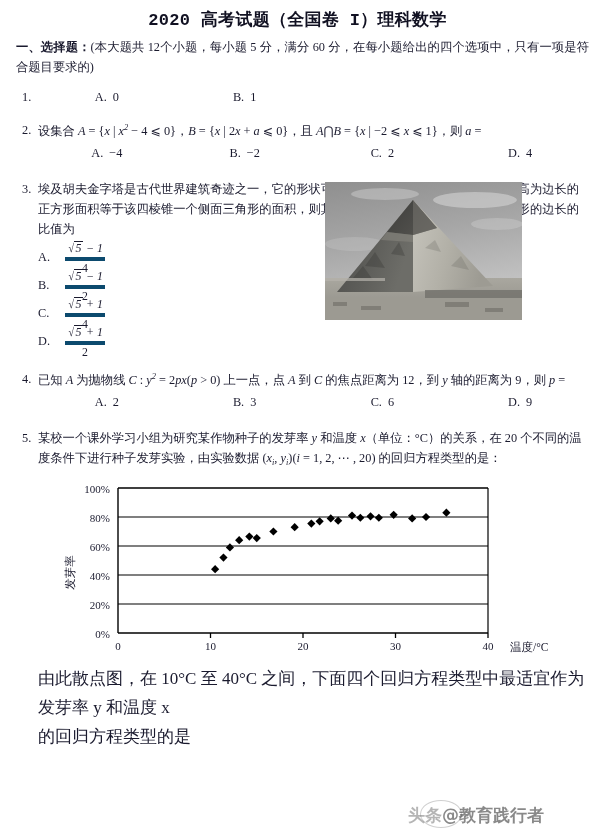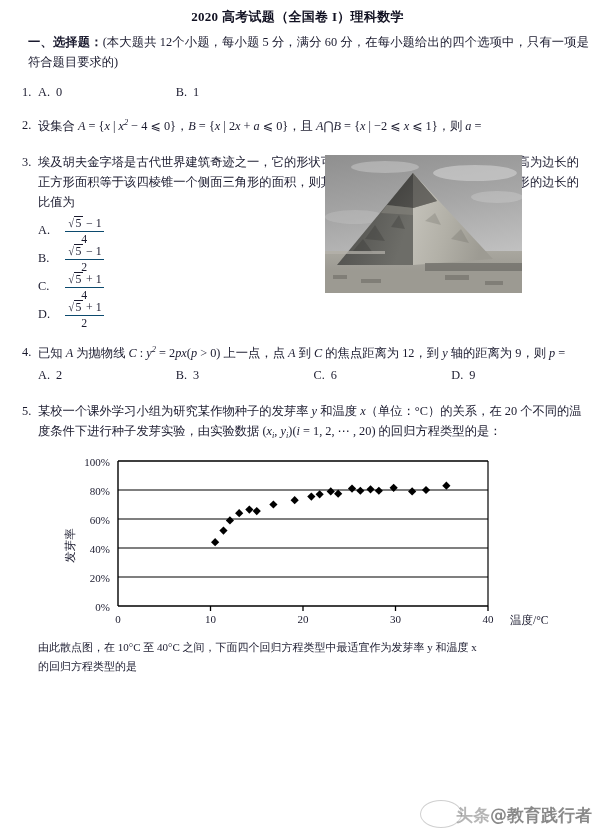--- a/index.html
+++ b/index.html
@@ -16,29 +16,29 @@
     color: #1a1a2e;
   }
   .page {
     position: relative;
     width: 611px;
     height: 835px;
     padding: 0;
   }
   .title {
     text-align: center;
-    font-size: 13px;
+    font-size: 17px;
     font-weight: bold;
     letter-spacing: 0.3px;
     margin: 8px 16px 2px 0;
     color: #111122;
-    font-family: Liberation Serif, serif;
+    font-family: Liberation Mono, monospace;
   }
   .section-head {
-    margin: 6px 22px 0 28px;
+    margin: 6px 22px 0 16px;
     font-size: 12.3px;
     line-height: 1.65;
     text-align: justify;
   }
   .section-head b { font-weight: bold; }
 
   .q {
     margin: 10px 22px 0 22px;
     font-size: 12.3px;
     line-height: 1.62;
@@ -53,20 +53,21 @@
     position: absolute;
     left: 0;
     top: 0;
     width: 16px;
   }
   .opts {
     display: flex;
     padding-left: 16px;
     margin-top: 2px;
     font-size: 12.3px;
+    text-align: center;
   }
   .opts > div {
     width: 25%;
     white-space: nowrap;
   }
   .opt-label { margin-right: 6px; }
 
   
   .mi { font-style: italic; font-family: "Liberation Serif", "DejaVu Serif", serif; }
   .mn { font-style: normal; }
@@ -87,21 +88,21 @@
   .radsign { display: inline-block; transform: scaleX(0.85); }
 
   .frac {
     display: inline-block;
     vertical-align: middle;
     text-align: center;
     line-height: 1.12;
     font-size: 0.96em;
     margin: 0 1px;
   }
-  .frac .num { display: block; border-bottom: 1px solid #0c4a6e; padding: 0 2px 1px 2px; }
+  .frac .num { display: block; border-bottom: 4px solid #0c4a6e; padding: 0 2px 1px 2px; font-style: italic; }
   .frac .den { display: block; padding: 1px 2px 0 2px; }
 
   
   .q3-wrap { position: relative; }
   .q3-opts {
     padding-left: 16px;
     margin-top: 4px;
   }
   .q3-opts .row {
     display: flex;
@@ -126,28 +127,28 @@
   .chart-wrap {
     position: relative;
     margin: 8px 0 0 0;
     width: 611px;
     height: 175px;
   }
   .chart-svg { display: block; }
 
   .closing {
     margin: 12px 22px 0 22px;
-    font-size: 11px;
+    font-size: 17px;
     line-height: 1.7;
   }
   .closing .q-body { padding-left: 16px; }
 
   .watermark {
     position: absolute;
-    left: 456px;
+    left: 408px;
     top: 796px;
     font-size: 17px;
     font-weight: bold;
     color: rgba(40,40,40,0.55);
     font-family: "DejaVu Sans", sans-serif;
     letter-spacing: 0px;
     white-space: nowrap;
     pointer-events: none;
   }
   .watermark .wm-dim { color: rgba(90,90,90,0.45); }
@@ -179,20 +180,26 @@
       <div><span class="opt-label">A.</span><span class="mn">0</span></div>
       <div><span class="opt-label">B.</span><span class="mn">1</span></div>
     </div>
   </div>
 
   <div class="q" style="margin-top:14px;">
     <span class="q-num">2.</span>
     <span class="q-body">
       <span>设集合 </span><span class="mi">A</span> = {<span class="mi">x</span> | <span class="mi">x</span><sup class="exp">2</sup> − 4 ⩽ 0}，<span class="mi">B</span> = {<span class="mi">x</span> | 2<span class="mi">x</span> + <span class="mi">a</span> ⩽ 0}，且 <span class="mi">A</span>⋂<span class="mi">B</span> = {<span class="mi">x</span> | −2 ⩽ <span class="mi">x</span> ⩽ 1}，则 <span class="mi">a</span> =
     </span>
+    <div class="opts">
+      <div><span class="opt-label">A.</span><span class="mn">−4</span></div>
+      <div><span class="opt-label">B.</span><span class="mn">−2</span></div>
+      <div><span class="opt-label">C.</span><span class="mn">2</span></div>
+      <div><span class="opt-label">D.</span><span class="mn">4</span></div>
+    </div>
   </div>
 
   <div class="q q3-wrap" style="margin-top:16px;">
     <span class="q-num">3.</span>
     <span class="q-body">埃及胡夫金字塔是古代世界建筑奇迹之一，它的形状可视为一个正四棱锥．以该四棱锥的高为边长的正方形面积等于该四棱锥一个侧面三角形的面积，则其侧面三角形底边上的高与底面正方形的边长的比值为</span>
 
     <div class="pyramid-fig">
       <svg class="pyr-svg" viewBox="0 0 197 138" preserveAspectRatio="none">
         <defs>
           <linearGradient id="skyg" x1="0" y1="0" x2="0.25" y2="1">

